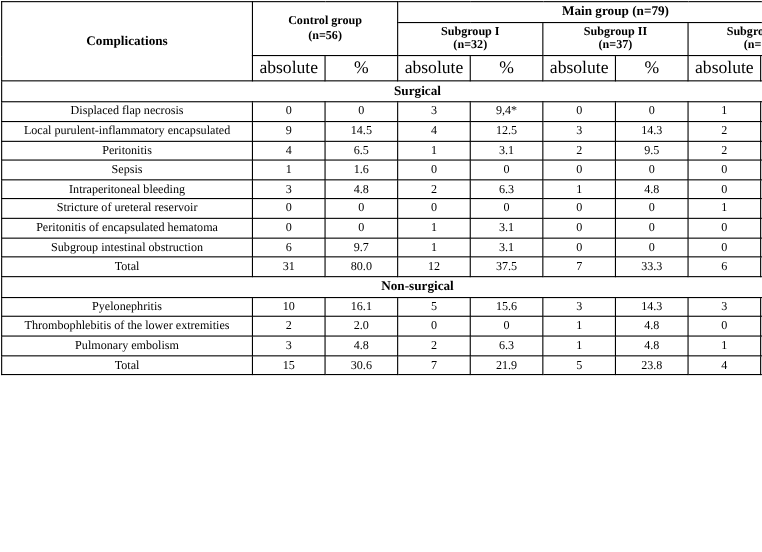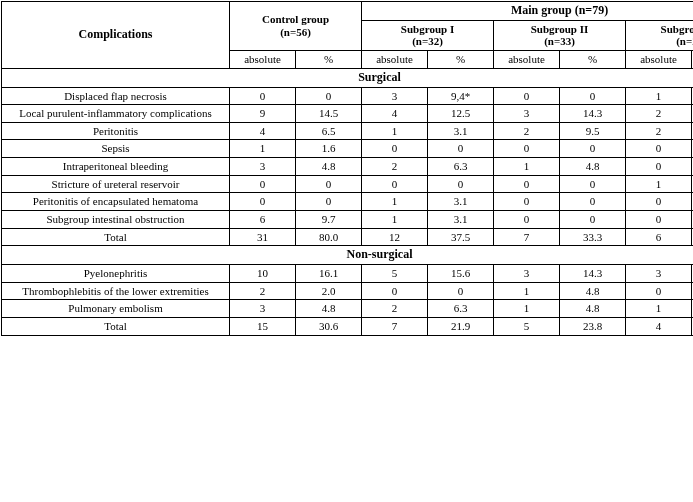--- a/index.html
+++ b/index.html
@@ -36,21 +36,21 @@
   th.hdr-main {
     font-weight: bold;
     font-size: 12px;
   }
   th.hdr-sub {
     font-weight: bold;
     font-size: 11px;
   }
   th.hdr-unit {
     font-weight: normal;
-    font-size: 11px;
+    font-size: 16px;
   }
   td.row-label {
     text-align: center;
     font-size: 11px;
     padding: 3px 4px;
   }
   td.section {
     font-weight: bold;
     font-size: 12px;
     text-align: center;
@@ -87,21 +87,21 @@
         </th>
         <th class="hdr-main" colspan="6">Main group (n=79)</th>
       </tr>
       <tr>
         <th class="hdr-sub" colspan="2">
           <div>Subgroup I</div>
           <div>(n=32)</div>
         </th>
         <th class="hdr-sub" colspan="2">
           <div>Subgroup II</div>
-          <div>(n=33)</div>
+          <div>(n=37)</div>
         </th>
         <th class="hdr-sub" colspan="2">
           <div>Subgroup III</div>
           <div>(n=26)</div>
         </th>
       </tr>
       <tr>
         <th class="hdr-unit">absolute</th>
         <th class="hdr-unit">%</th>
         <th class="hdr-unit">absolute</th>
@@ -121,21 +121,21 @@
           <td class="num">0</td>
           <td class="num">0</td>
           <td class="num">3</td>
           <td class="num">9,4*</td>
           <td class="num">0</td>
           <td class="num">0</td>
           <td class="num">1</td>
           <td class="num">3.8</td>
         </tr>
         <tr>
-          <td class="row-label">Local purulent-inflammatory complications</td>
+          <td class="row-label">Local purulent-inflammatory encapsulated</td>
           <td class="num">9</td>
           <td class="num">14.5</td>
           <td class="num">4</td>
           <td class="num">12.5</td>
           <td class="num">3</td>
           <td class="num">14.3</td>
           <td class="num">2</td>
           <td class="num">7.8</td>
         </tr>
         <tr>

